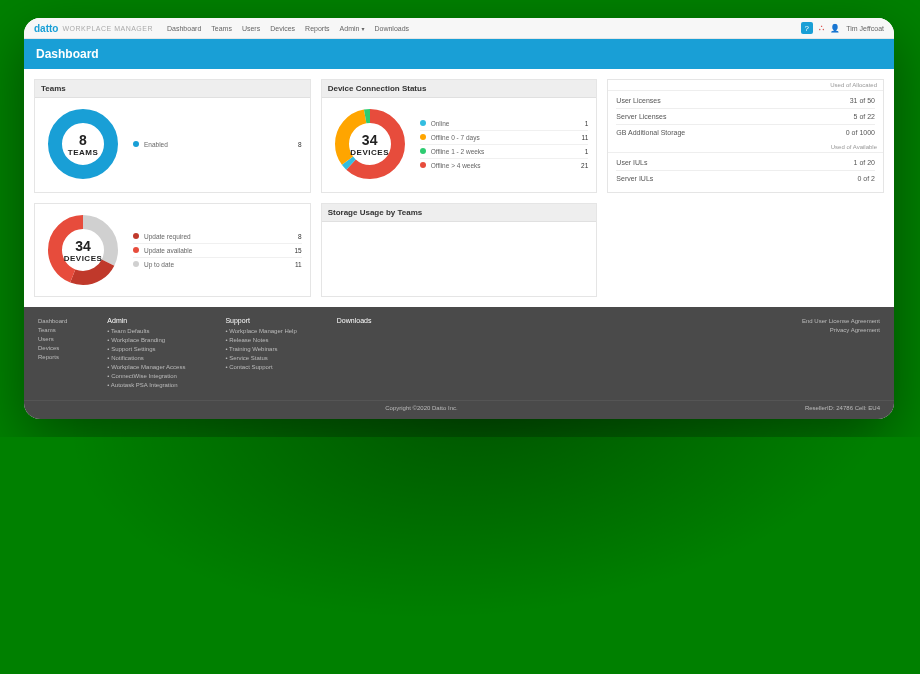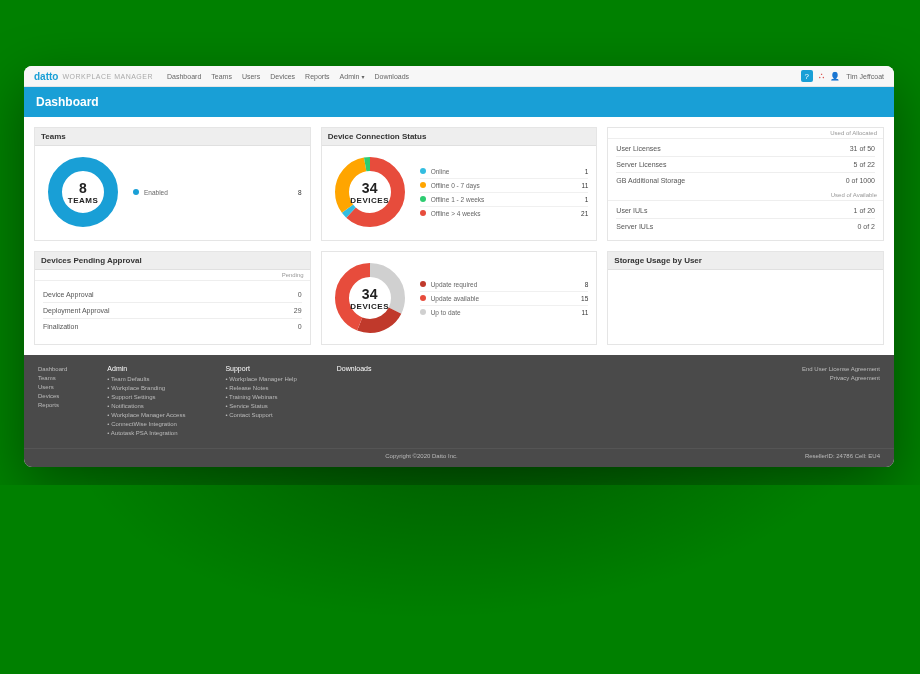--- a/index.html
+++ b/index.html
@@ -1,17 +1,17 @@
 <!DOCTYPE html>
 <html><head>
 <meta charset="utf-8">
 <style>
 * { box-sizing: border-box; margin: 0; padding: 0; }
 body { font-family: Arial, Helvetica, sans-serif; font-size: 8px; background: #008000; padding: 18px 24px; }
-.window { background: #fff; border-radius: 8px; overflow: hidden; box-shadow: 0 20px 60px rgba(0,0,0,0.4); width: 870px; position: relative; z-index: 2; margin-top: 48px; }
+.window { background: #fff; border-radius: 16px; overflow: hidden; box-shadow: 0 20px 60px rgba(0,0,0,0.4); width: 870px; position: relative; z-index: 2; }
 .shadow-blob { position: absolute; width: 840px; height: 280px; background: radial-gradient(ellipse at 50% 20%, rgba(0,0,0,0.35), transparent 70%); top: 340px; left: 60px; z-index: 1; transform: skewX(-8deg) rotate(-3deg); }
 
 .topbar { display: flex; align-items: center; padding: 4px 10px; background: #f7f7f7; border-bottom: 1px solid #e5e5e5; font-size: 7px; color: #666; }
 .logo { color: #199fd6; font-weight: bold; font-size: 10px; margin-right: 4px; }
 .subtitle { color: #aaa; font-size: 7px; letter-spacing: 0.5px; margin-right: 14px; }
 .nav { display: flex; gap: 10px; }
 .nav a { color: #666; text-decoration: none; }
 .nav .caret { font-size: 6px; margin-left: 2px; }
 .topbar-right { margin-left: auto; display: flex; align-items: center; gap: 6px; }
 .help-box { background: #199fd6; color: #fff; width: 12px; height: 12px; display: flex; align-items: center; justify-content: center; font-size: 8px; border-radius: 2px; }
@@ -167,38 +167,20 @@
        <span>User IULs</span>
        <span>1 of 20</span>
      </div>
           <div class="table-row">
        <span>Server IULs</span>
        <span>0 of 2</span>
      </div>
         </div>
     </div>
 
-    <div class="card">
-      <div class="card-title">Devices Pending Approval</div>
-      <div class="card-sub">Pending</div>
-      <div class="card-body" id="pending-rows">
-          <div class="table-row">
-       <span>Device Approval</span>
-       <span>0</span>
-     </div>
-          <div class="table-row">
-       <span>Deployment Approval</span>
-       <span>29</span>
-     </div>
-          <div class="table-row">
-       <span>Finalization</span>
-       <span>0</span>
-     </div>
-        </div>
-    </div>
 
     <div class="card">
       <div class="card-body donut-layout">
         <div class="donut-wrap">
           <svg class="donut" viewBox="0 0 80 80">
             <circle cx="40" cy="40" r="28" stroke="#d0d0d0" stroke-dasharray="56.9 176" stroke-dashoffset="0"></circle>
             <circle cx="40" cy="40" r="28" stroke="#c0392b" stroke-dasharray="41.4 176" stroke-dashoffset="-56.9"></circle>
             <circle cx="40" cy="40" r="28" stroke="#e74c3c" stroke-dasharray="77.6 176" stroke-dashoffset="-98.3"></circle>
           </svg>
           <div class="donut-center">
@@ -220,21 +202,21 @@
             <div class="legend-row">
        <span class="legend-dot" style="background:#d0d0d0"></span>
        <span class="legend-label">Up to date</span>
        <span class="legend-val">11</span>
      </div>
           </div>
       </div>
     </div>
 
     <div class="card">
-      <div class="card-title">Storage Usage by User</div>
+      <div class="card-title">Storage Usage by Teams</div>
     </div>
 
   </div>
 
   <div class="footer">
     <div class="footer-col plain">
         <ul id="f1">
           <li>Dashboard</li>
           <li>Teams</li>
           <li>Users</li>

